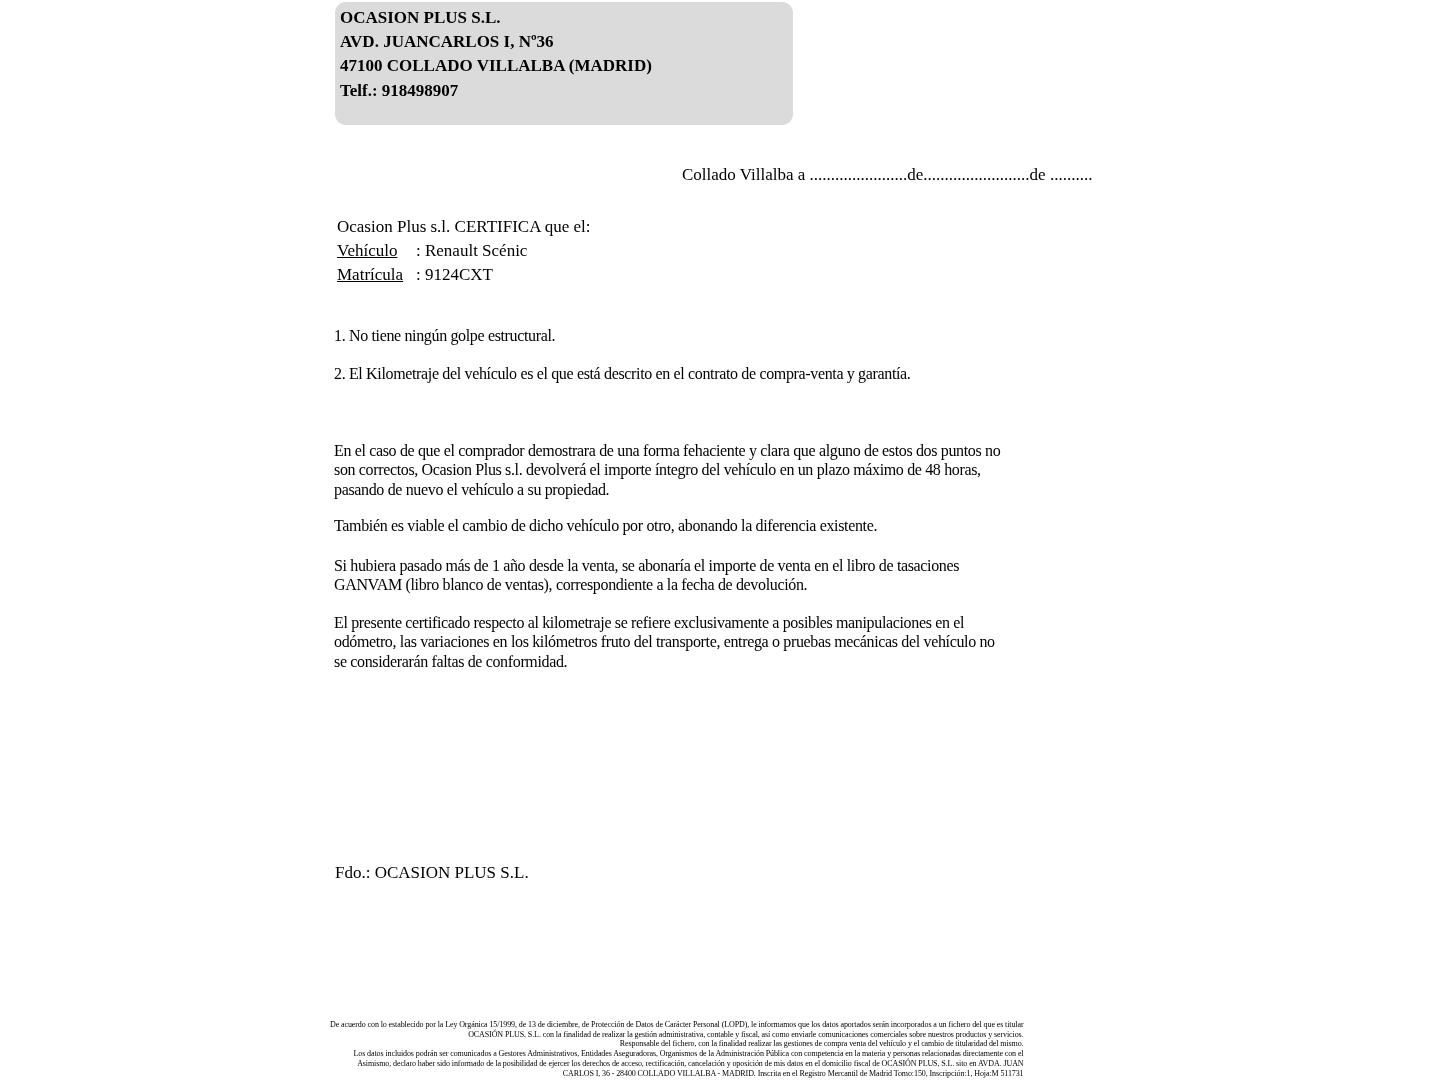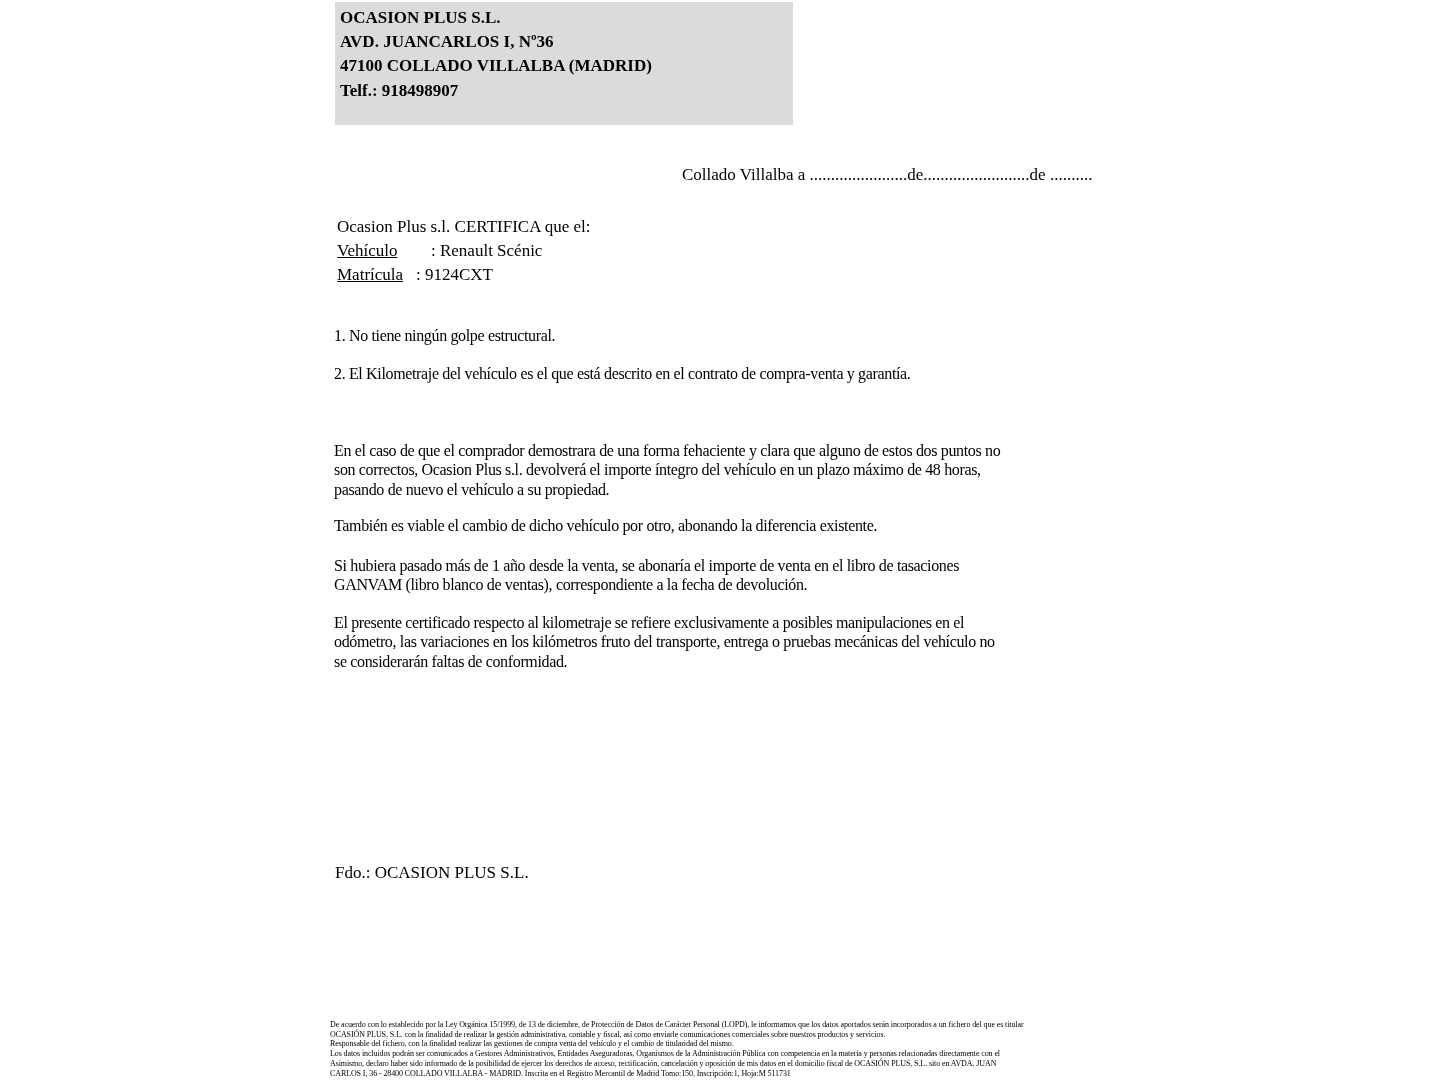--- a/index.html
+++ b/index.html
@@ -12,20 +12,21 @@
     color: #000000;
     font-family: "Liberation Serif", "DejaVu Serif", serif;
     overflow: hidden;
   }
   .letterhead {
     position: absolute;
     left: 335px; top: 2px;
     width: 458px; height: 123px;
     background: #dbdbdb;
     padding: 4px 0 0 5px;
+    border-radius: 11px;
   }
   .letterhead div {
     font-weight: bold;
     font-size: 17px;
     line-height: 24.2px;
     white-space: nowrap;
   }
   .date-line {
     position: absolute;
     left: 682px; top: 165px;
@@ -38,21 +39,21 @@
     font-size: 17px;
     white-space: nowrap;
   }
   .cert-row {
     position: absolute;
     left: 337px;
     display: flex;
     font-size: 17px;
     white-space: nowrap;
   }
-  .cert-row.vehicle { top: 241px; gap: 15px; }
+  .cert-row.vehicle { top: 241px; }
   .cert-row.plate   { top: 265px; }
   .cert-label {
     display: inline-block;
     width: 79px;
     text-decoration: underline;
   }
   .body-text {
     position: absolute;
     left: 334px;
     font-size: 16px;
@@ -71,20 +72,21 @@
     left: 335px; top: 863px;
     font-size: 17px;
     white-space: nowrap;
   }
   .legal {
     position: absolute;
     left: 330px; top: 1020px;
     font-size: 8px;
     letter-spacing: -0.1px;
     line-height: 9.7px;
+    text-align: right;
   }
   .legal .line { white-space: nowrap; }
 </style>
 </head>
 <body>
 
 <div class="page">
 
   <div class="letterhead">
     <div>OCASION PLUS S.L.</div>

